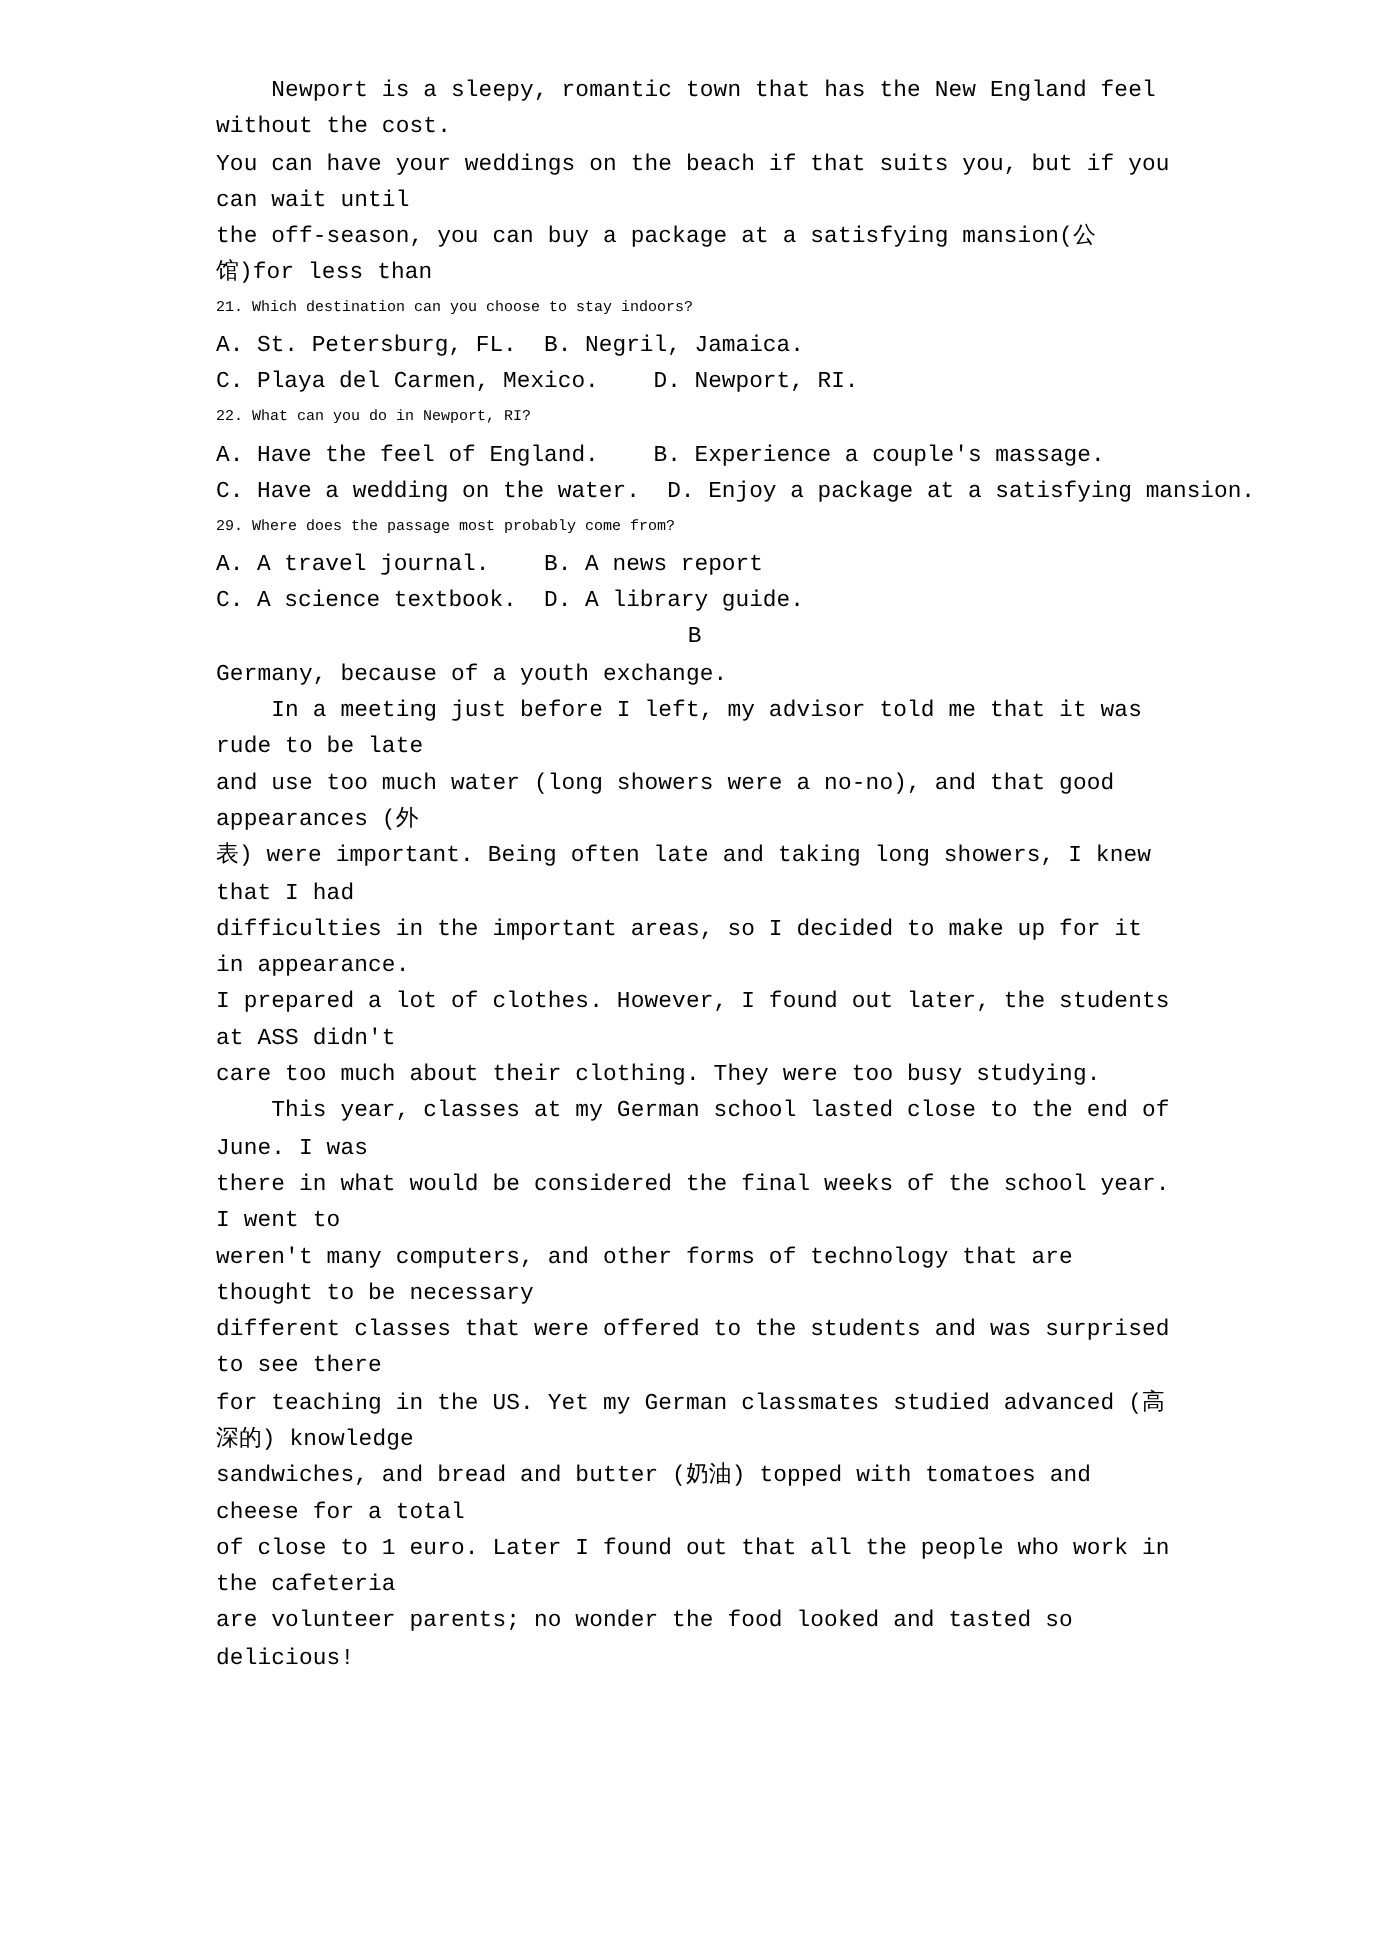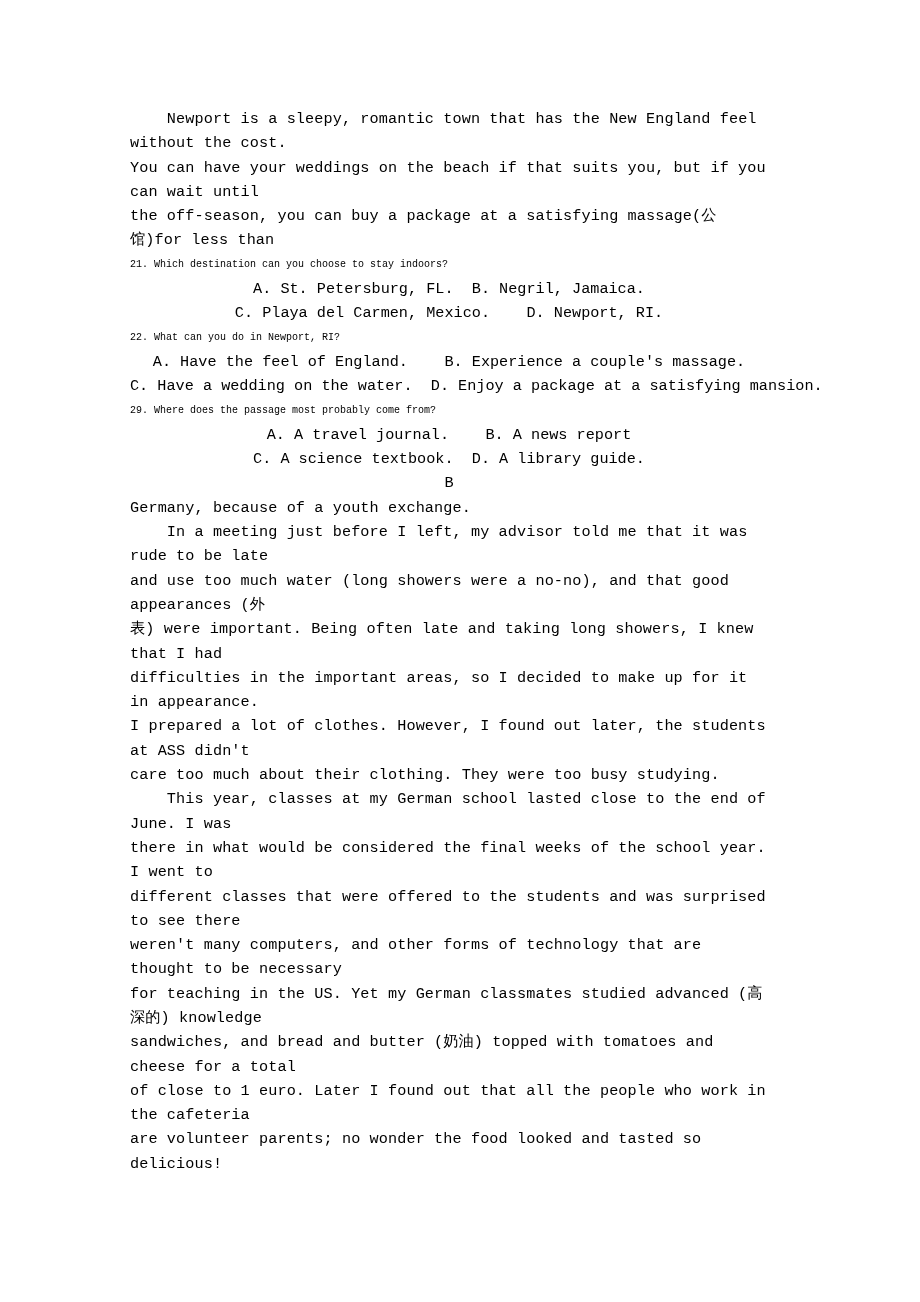--- a/index.html
+++ b/index.html
@@ -12,21 +12,22 @@
     height: 1302px;
     font-family: "Liberation Mono", "DejaVu Sans Mono", monospace;
     color: #000000;
     overflow: hidden;
   }
   .page {
     position: relative;
     width: 896px;
     height: 1302px;
     box-sizing: border-box;
-    padding: 107px 128px 0 130px;
+    padding: 48px 128px 0 130px;
+    margin-left: 14px;
   }
   .line {
     font-size: 15.2px;
     line-height: 24.3px;
     letter-spacing: 0.1px;
     margin: 0;
     white-space: pre-wrap;
   }
   .centered {
     text-align: center;
@@ -37,35 +38,34 @@
   .q {
     font-size: 10px;
     line-height: 24.3px;
     margin: 0;
   }
   .opts {
     font-size: 15.2px;
     line-height: 24.3px;
     margin: 0;
     white-space: pre;
-    text-align: center;
   }
   .block {
     margin: 0;
   }
 </style>
 </head>
 <body>
 
 <div class="page">
 
   <div class="block">
     <p class="line">    Newport is a sleepy, romantic town that has the New England feel without the cost.</p>
     <p class="line">You can have your weddings on the beach if that suits you, but if you can wait until</p>
-    <p class="line">the off-season, you can buy a package at a satisfying massage(公馆)for less than</p>
+    <p class="line">the off-season, you can buy a package at a satisfying mansion(公馆)for less than</p>
   </div>
 
   <div class="block">
     <p class="q">21. Which destination can you choose to stay indoors?</p>
     <p class="opts">A. St. Petersburg, FL.  B. Negril, Jamaica.</p>
     <p class="opts">C. Playa del Carmen, Mexico.    D. Newport, RI.</p>
   </div>
 
   <div class="block">
     <p class="q">22. What can you do in Newport, RI?</p>
@@ -90,22 +90,22 @@
     <p class="line">and use too much water (long showers were a no-no), and that good appearances (外</p>
     <p class="line">表) were important. Being often late and taking long showers, I knew that I had</p>
     <p class="line">difficulties in the important areas, so I decided to make up for it in appearance.</p>
     <p class="line">I prepared a lot of clothes. However, I found out later, the students at ASS didn't</p>
     <p class="line">care too much about their clothing. They were too busy studying.</p>
   </div>
 
   <div class="block">
     <p class="line">    This year, classes at my German school lasted close to the end of June. I was</p>
     <p class="line">there in what would be considered the final weeks of the school year. I went to</p>
+    <p class="line">weren't many computers, and other forms of technology that are thought to be necessary</p>
     <p class="line">different classes that were offered to the students and was surprised to see there</p>
-    <p class="line">weren't many computers, and other forms of technology that are thought to be necessary</p>
     <p class="line">for teaching in the US. Yet my German classmates studied advanced (高深的) knowledge</p>
   </div>
 
   <div class="block">
     <p class="line">sandwiches, and bread and butter (奶油) topped with tomatoes and cheese for a total</p>
     <p class="line">of close to 1 euro. Later I found out that all the people who work in the cafeteria</p>
     <p class="line">are volunteer parents; no wonder the food looked and tasted so delicious!</p>
   </div>
 
 </div>

